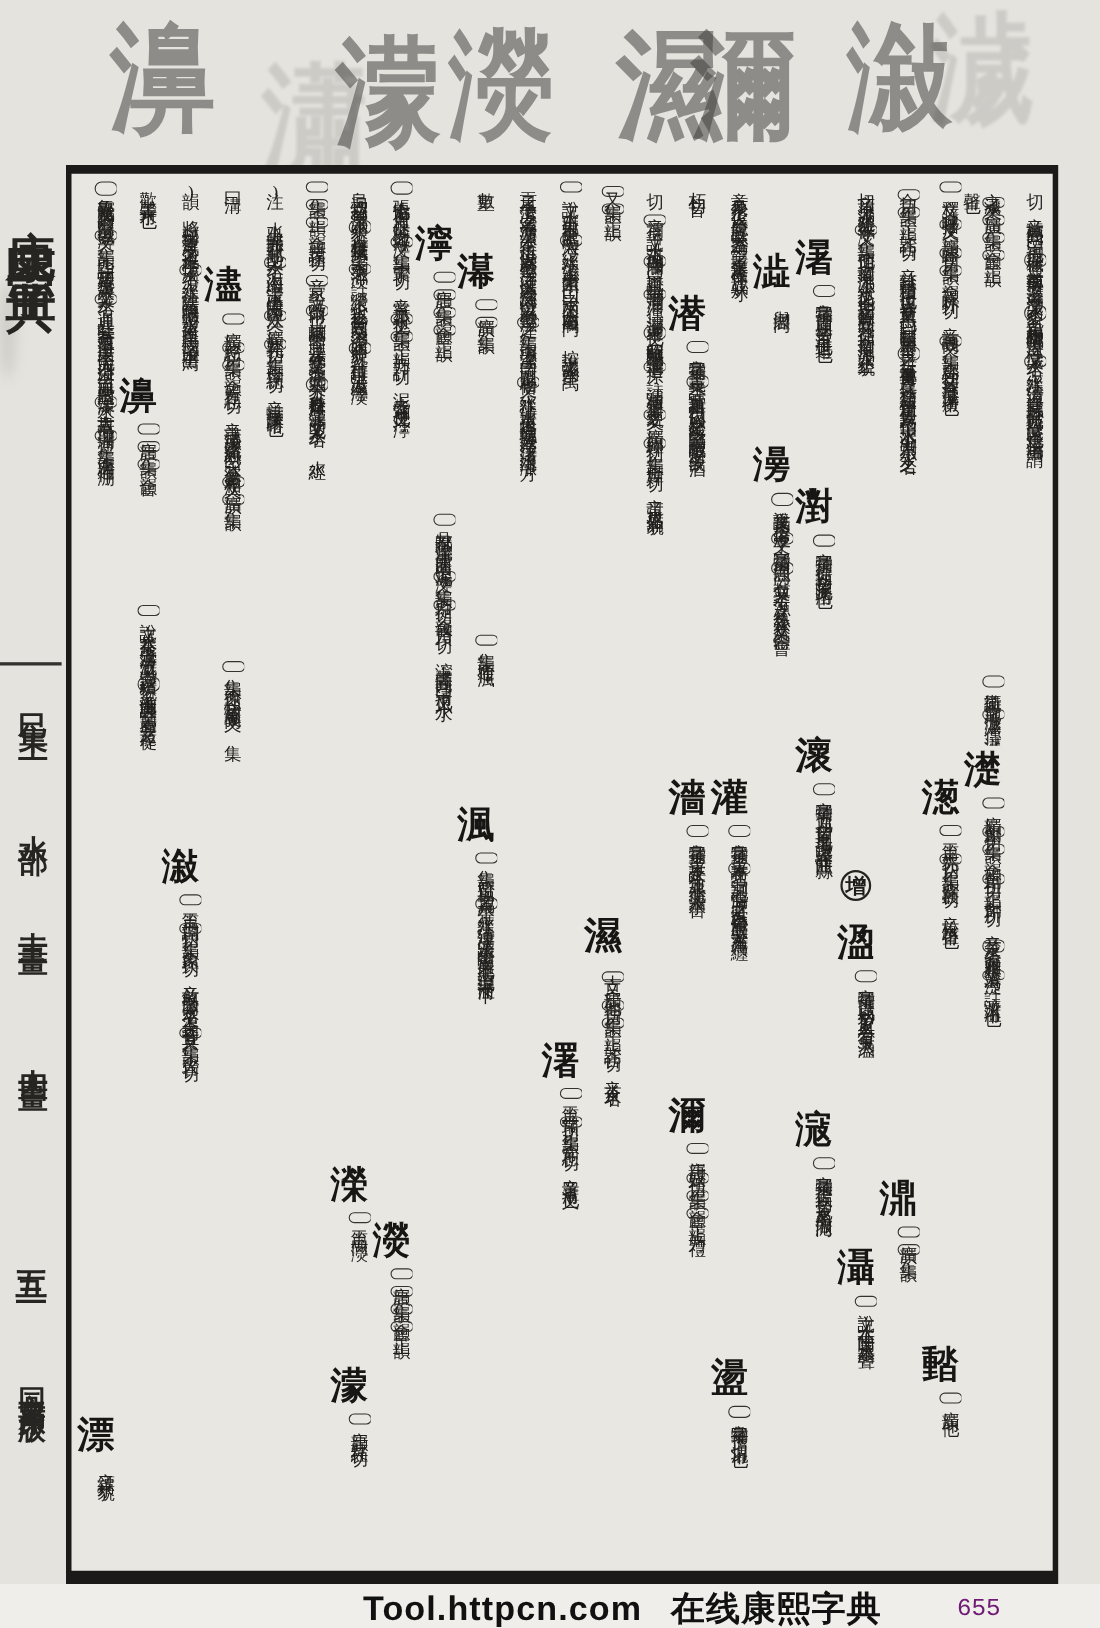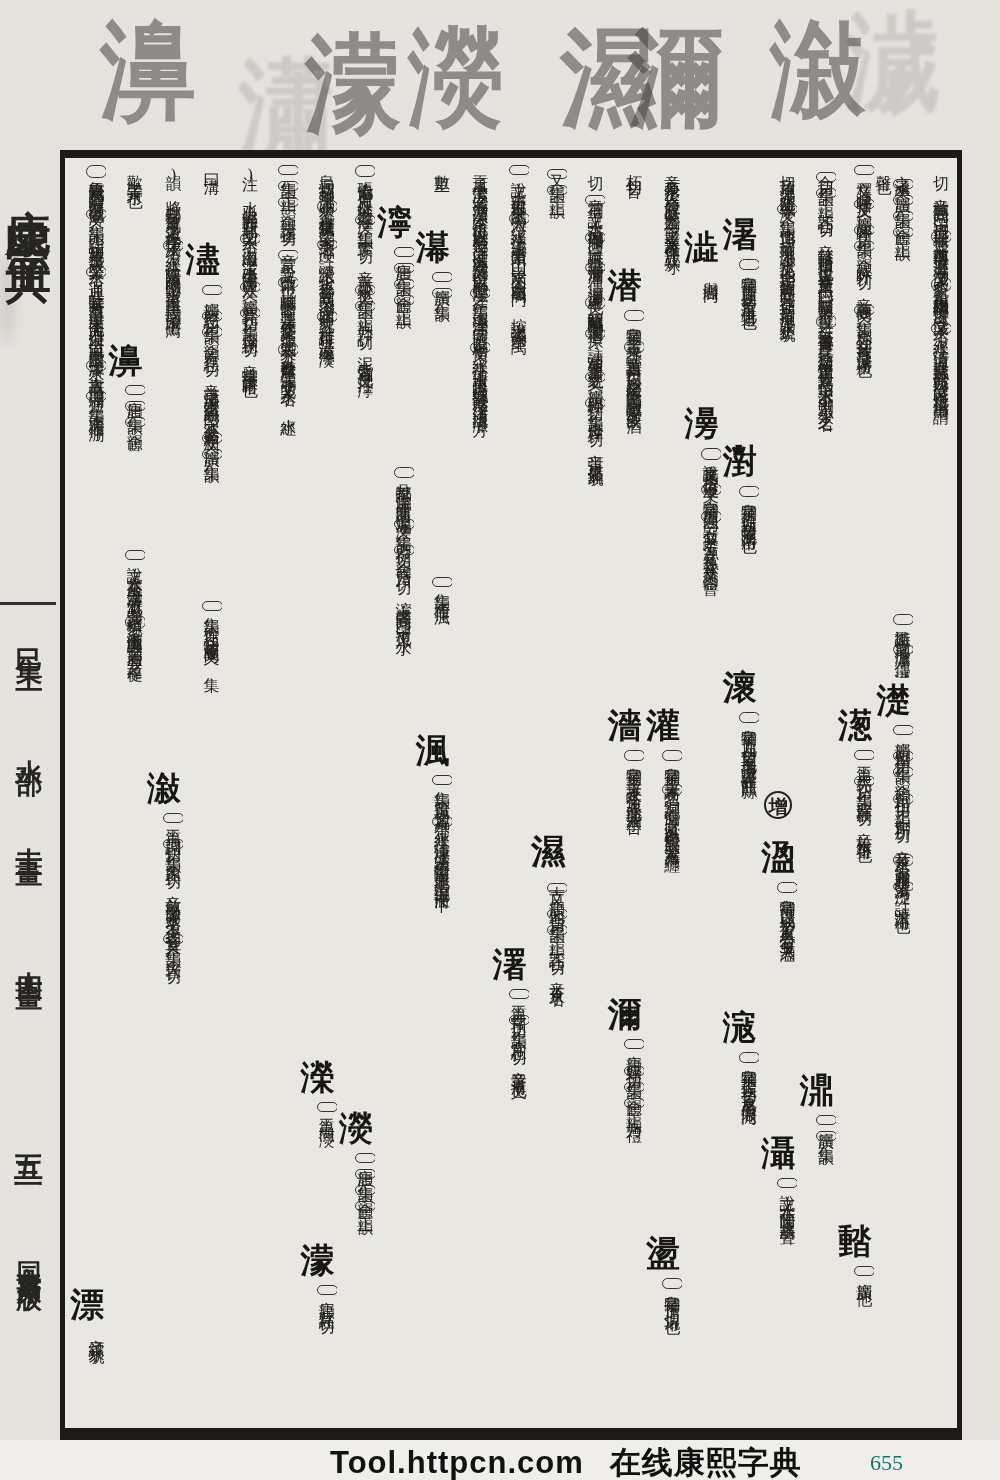--- a/index.html
+++ b/index.html
@@ -74,22 +74,22 @@
     background:#efeeea;
   }
   .site{
     position:absolute;left:330px;top:2px;
     font-family:"Liberation Sans", sans-serif;
     font-weight:bold;font-size:31px;letter-spacing:1px;color:#111;
   }
   .site-cn{margin-left:26px;}
   .pagenum{
     position:absolute;left:870px;top:10px;
-    font-family:Liberation Serif, serif;
-    font-size:22px;color:#0f766e;
+    font-family:Liberation Mono, monospace;
+    font-size:22px;color:#701a75;
   }
 </style>
 </head>
 <body>
 
 <div id="sealRow">
     <div class="seal" style="left: 100px; top: 22px;">濞</div>
     <div class="seal" style="left: 305px; top: 36px;">濛</div>
     <div class="seal" style="left: 408px; top: 30px;">濙</div>
     <div class="seal" style="left: 560px; top: 30px;">濕</div>

